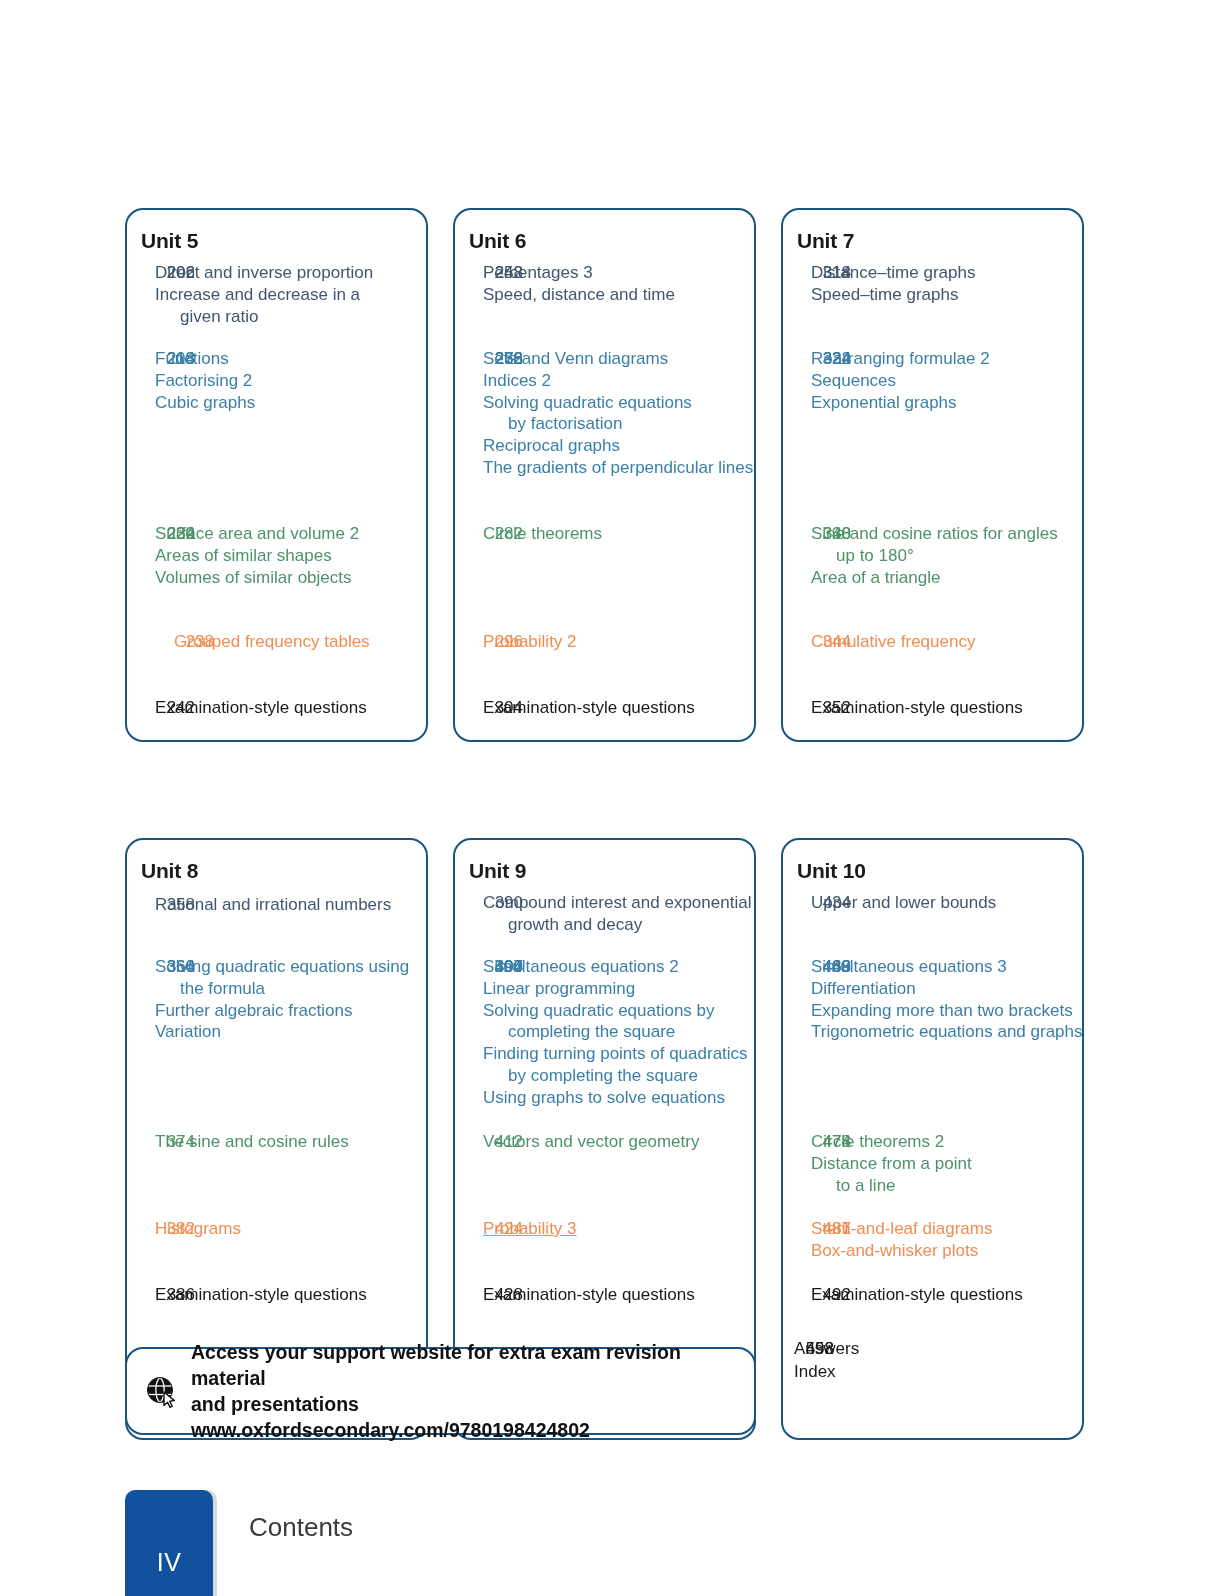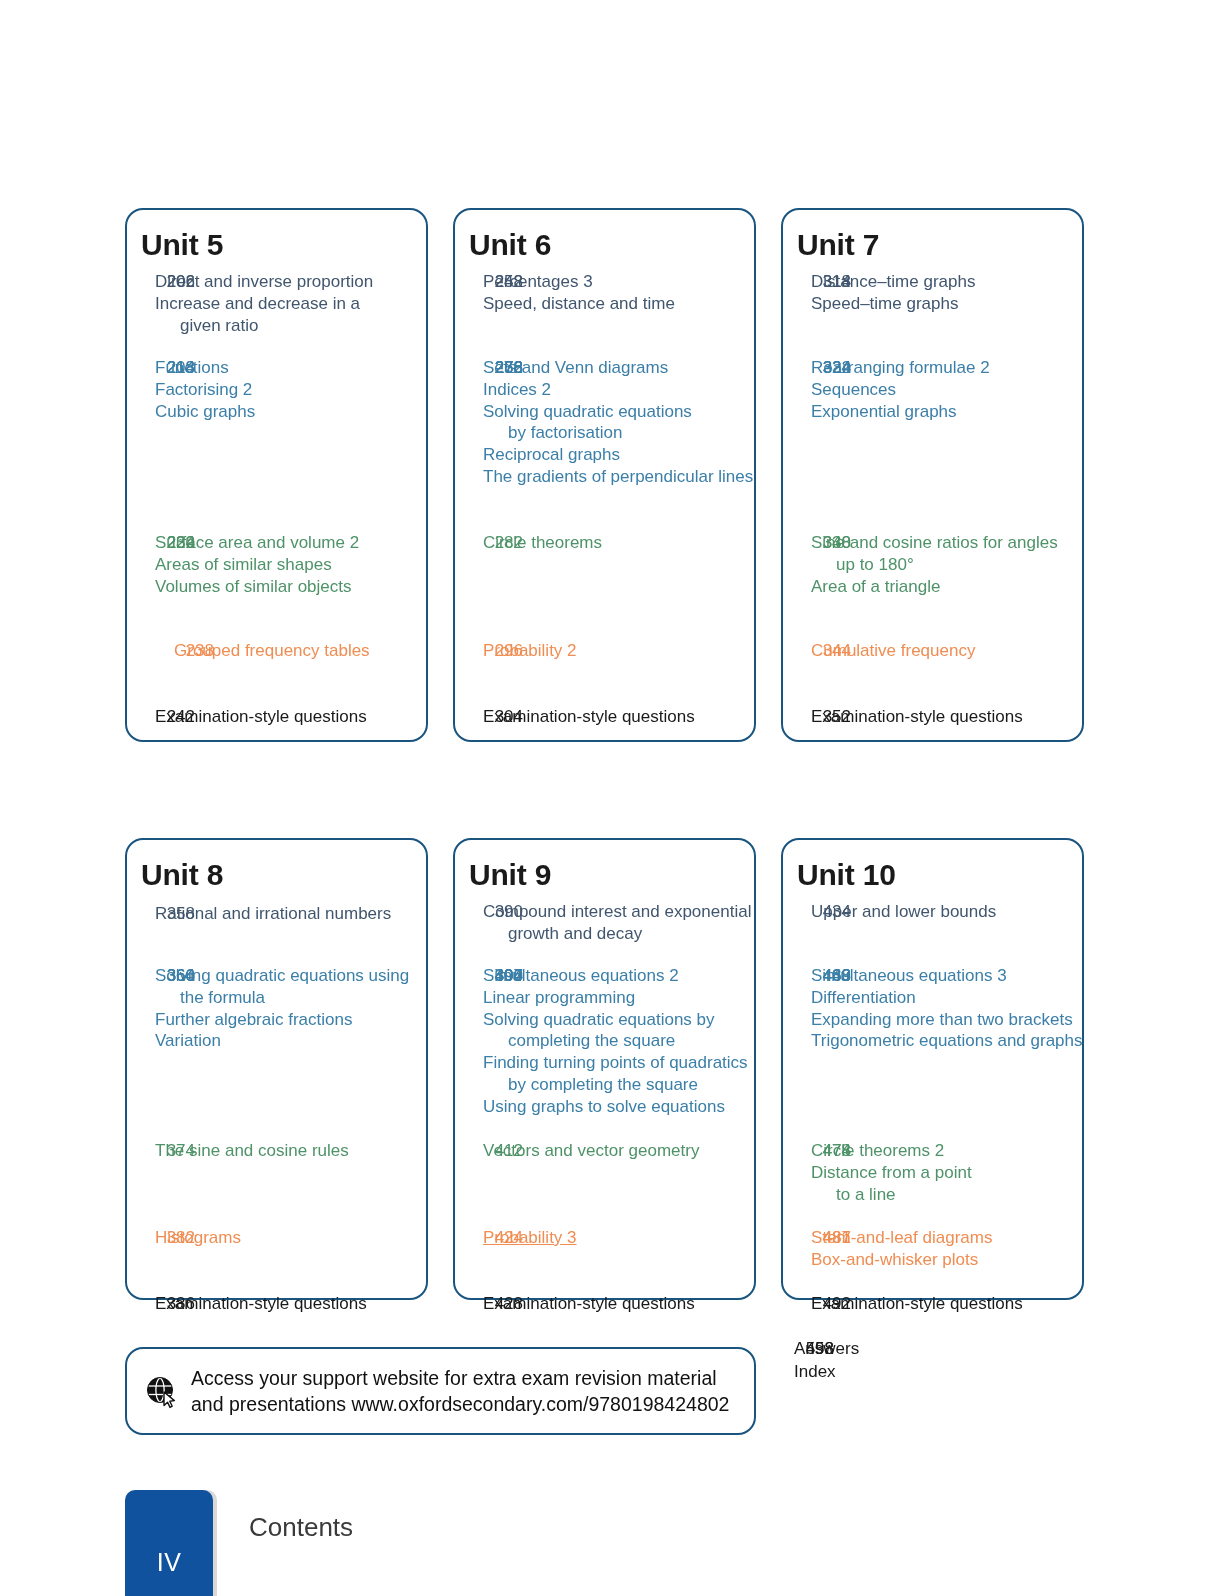--- a/index.html
+++ b/index.html
@@ -34,24 +34,24 @@
 
   .unit-box {
     border: 2.5px solid #19557f;
     border-radius: 18px;
     background: #ffffff;
     box-sizing: border-box;
     padding: 20px 16px 14px 14px;
     position: relative;
   }
   #row-1 .unit-box { height: 534px; }
-  #row-2 .unit-box { height: 462px; }
+  #row-2 .unit-box { height: 602px; }
 
   .unit-title {
-    font-size: 30px;
+    font-size: 21px;
     font-weight: bold;
     color: #1a1a1a;
     letter-spacing: -0.2px;
     margin: 0 0 11px 0;
     line-height: 1;
   }
 
   .entry-list { position: relative; }
 
   .entry {
@@ -102,20 +102,21 @@
     flex: 0 0 auto;
     width: 34px;
     height: 34px;
     margin-right: 12px;
     margin-top: 2px;
   }
   #website-callout .callout-text {
     font-size: 19.5px;
     line-height: 26px;
     color: #111;
+    font-weight: bold;
   }
 
   
   #back-matter {
     position: absolute;
     left: 794px;
     top: 1337px;
     width: 286px;
   }
   #back-matter .entry {

